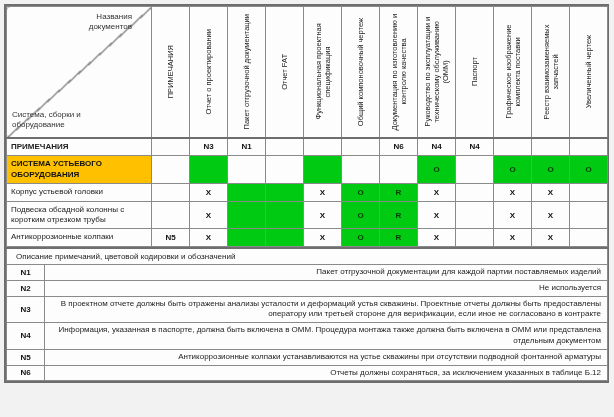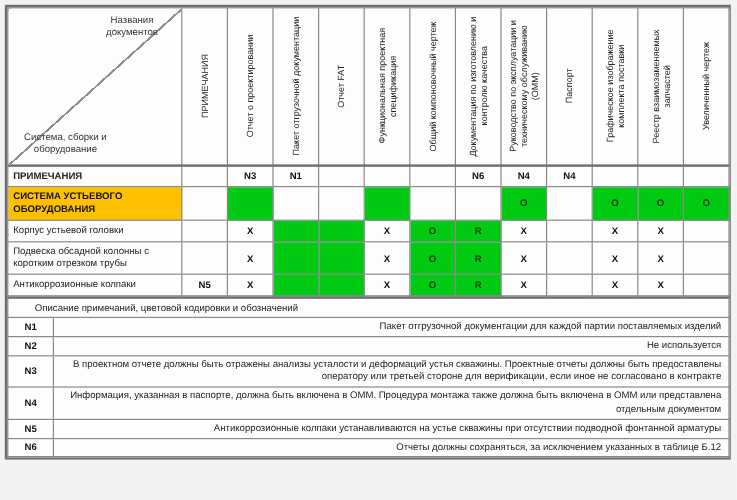--- a/index.html
+++ b/index.html
@@ -27,27 +27,27 @@
     position: relative;
     padding: 0;
     background:
       linear-gradient(to bottom right,
         transparent calc(50% - 0.8px),
         #8a8a8a calc(50% - 0.8px),
         #8a8a8a calc(50% + 0.8px),
         transparent calc(50% + 0.8px));
   }
   .corner-tr {
-    position: absolute; top: 5px; right: 5px;
-    width: 72px; 
+    position: absolute; top: 5px; right: 19px;
+    width: 72px; text-align: right;
     font-size: 8px; font-weight: normal; line-height: 1.25; color: #333;
   }
   .corner-bl {
     position: absolute; bottom: 7px; left: 5px;
-    width: 85px; text-align: center;
+    width: 85px; text-align: left;
     font-size: 8px; font-weight: normal; line-height: 1.25; color: #333;
   }
   th.rot { height: 131px; vertical-align: middle; padding: 3px 1px; }
   th.rot .vtxt {
     writing-mode: vertical-rl;
     transform: rotate(180deg);
     margin: 0 auto;
     max-height: 125px;
     font-size: 7.5px; font-weight: normal; line-height: 1.2;
     color: #222; text-align: center; white-space: normal;
@@ -67,21 +67,21 @@
   td.cell.green { background: #00cb12; color: #043d00; }
   tr.h18 { height: 18px; }
   tr.h27 { height: 27px; }
   tr.h28 { height: 28px; }
 
   
   table.notes { border-top: 2px solid #6e6e6e; }
   col.n-id { width: 38px; }
   col.n-txt { width: 563px; }
   td.sec-head {
-    font-size: 8px; padding: 3px 22px; height: 15px; color: #222;
+    font-size: 8px; padding: 3px 9px; height: 15px; color: #222;
   }
   td.n-id {
     font-size: 8px; font-weight: bold; text-align: center; vertical-align: middle;
     color: #111; height: 15px;
   }
   td.n-txt {
     font-size: 8px; line-height: 1.35; padding: 2px 6px; text-align: right;
     vertical-align: middle; color: #222;
   }
 </style>

